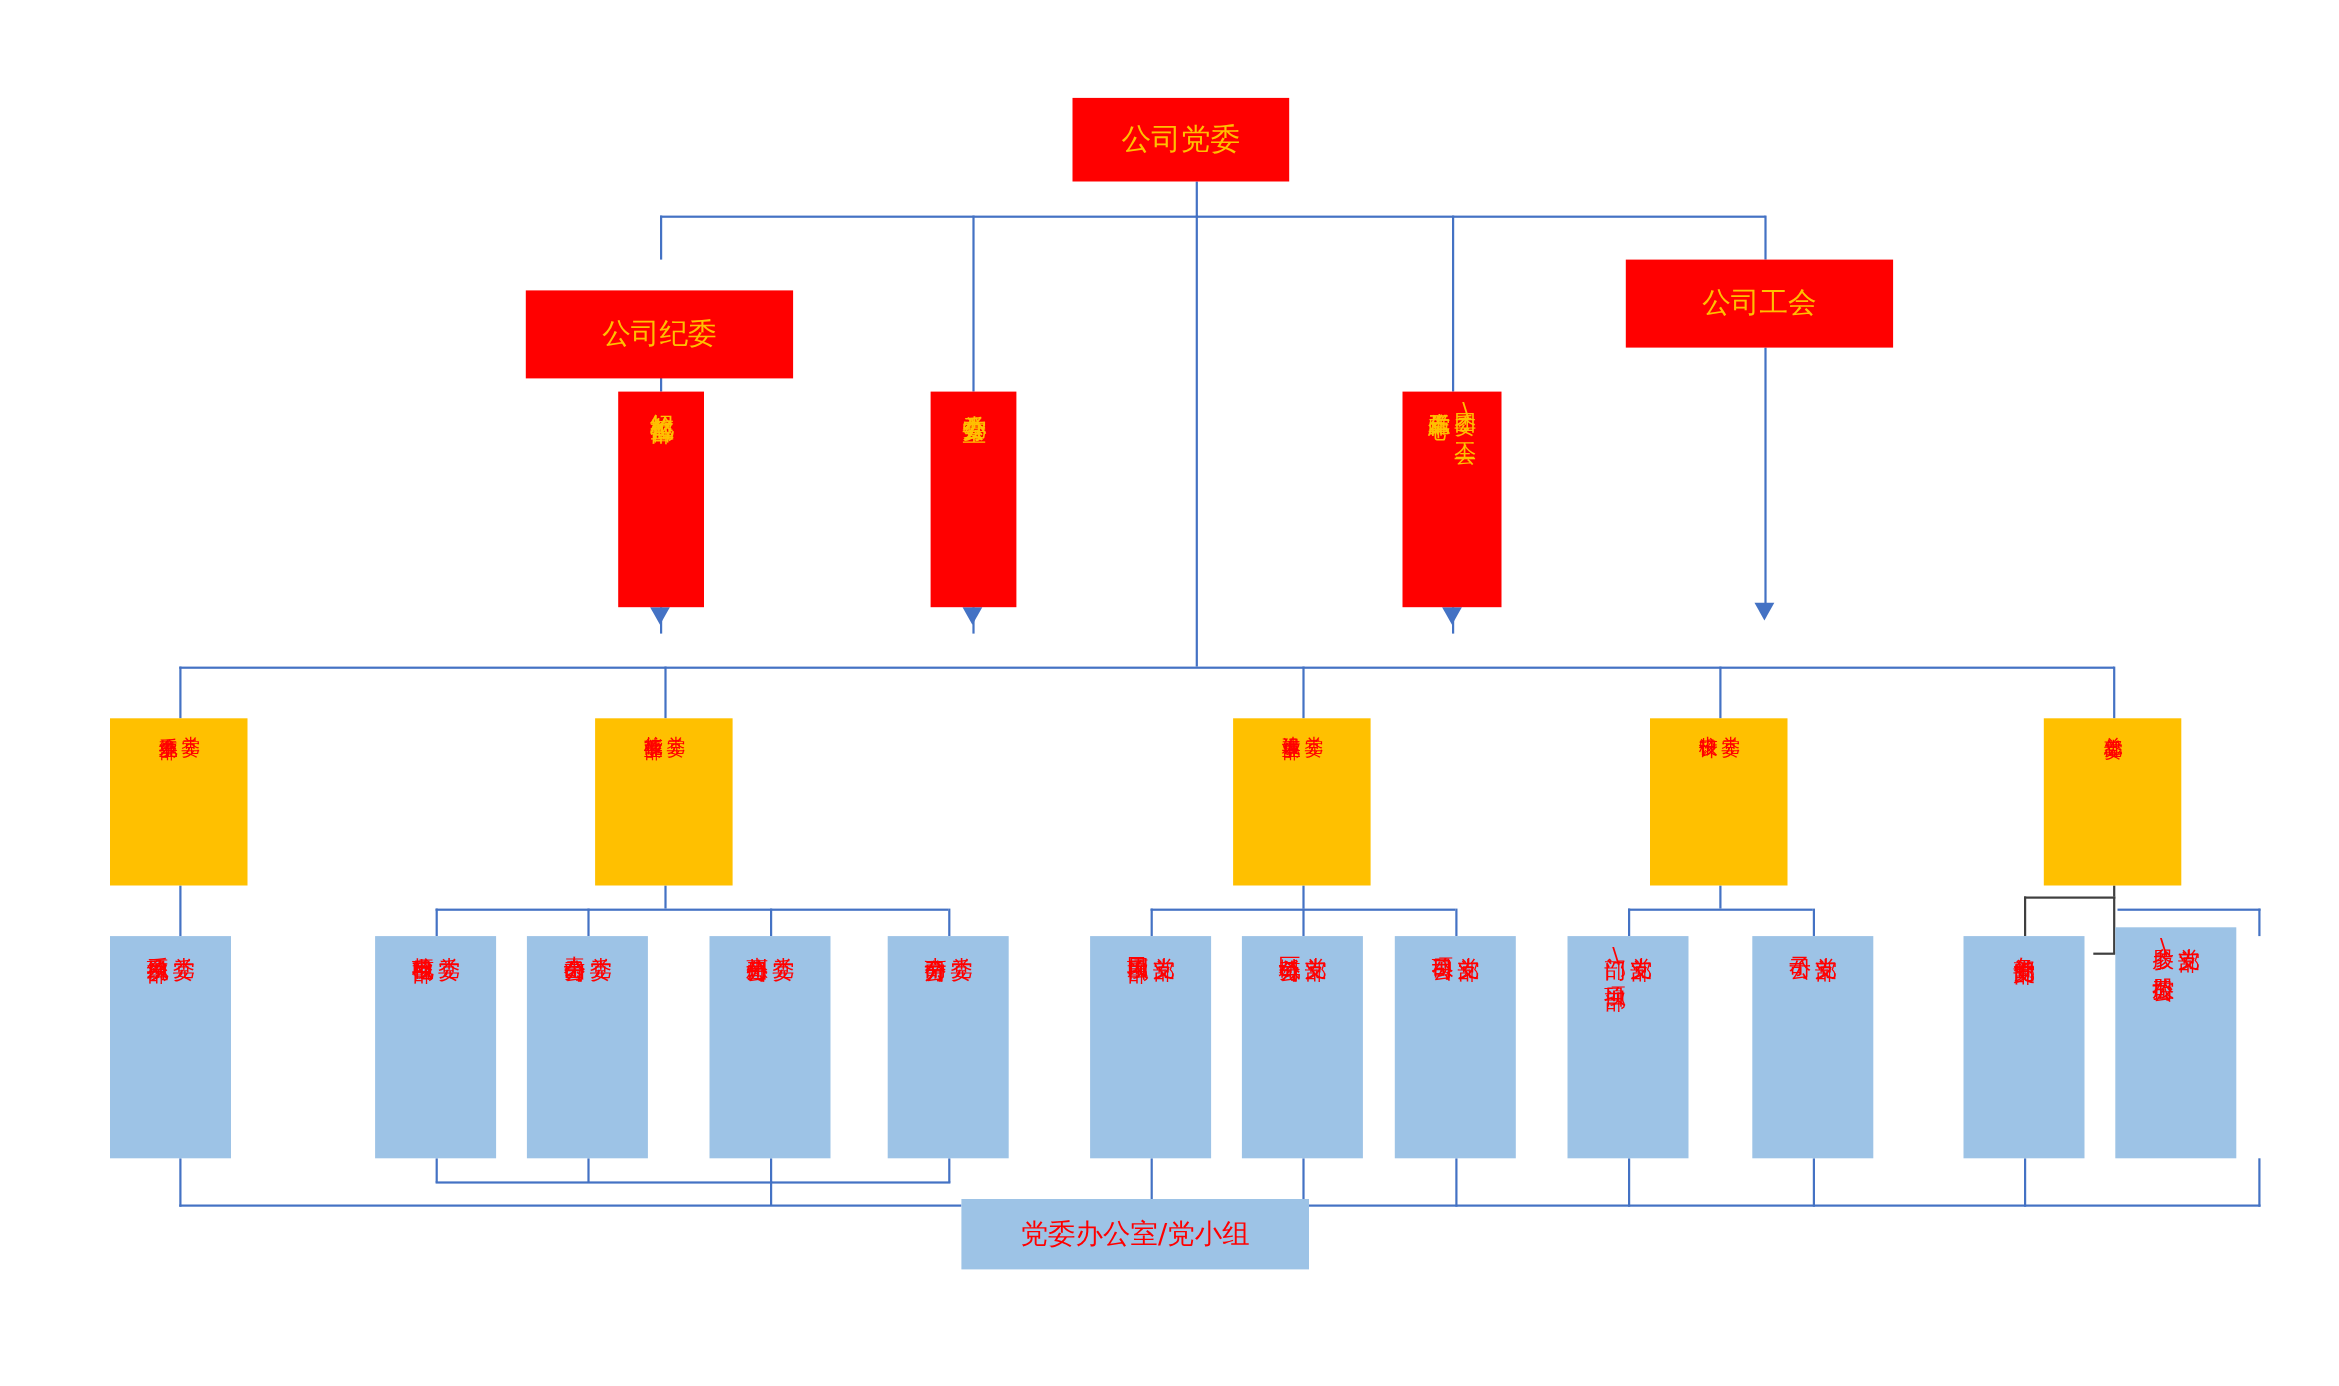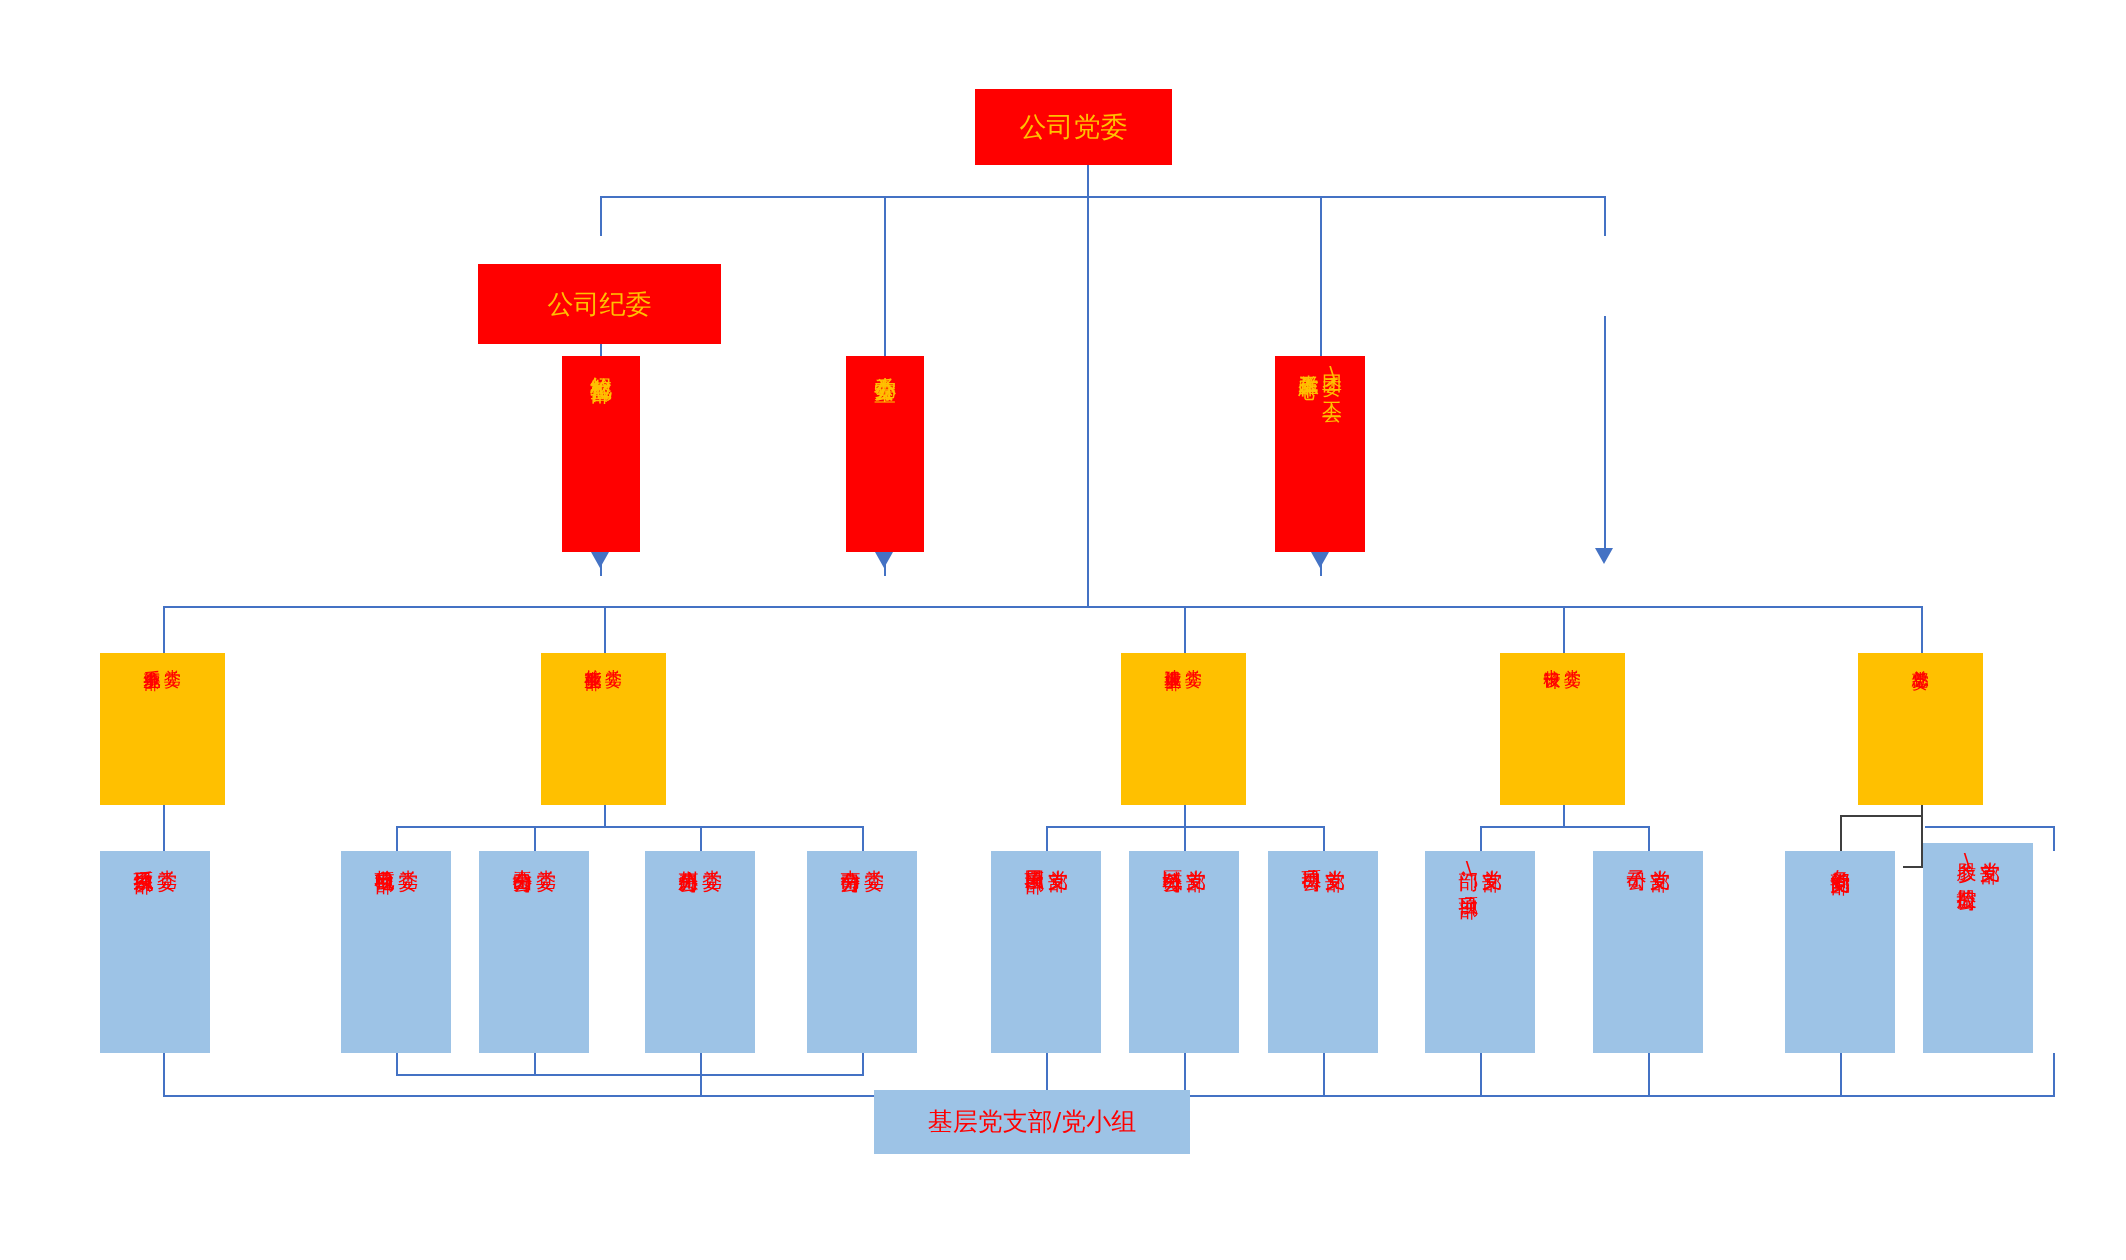--- a/index.html
+++ b/index.html
@@ -112,20 +112,23 @@
   <div class="line h" style="left:1046px;top:1095px;width:1009px;"></div>
 
   <div class="node h-node red" style="left:975px;top:89px;width:197px;height:76px;justify-content:center;">
     <span class="label" style="font-size:27px;">公司党委</span>
   </div>
 
   <div class="node h-node red" style="left:478px;top:236px;width:243px;height:80px;margin-top:28px;">
     <span class="label" style="font-size:26px;">公司纪委</span>
   </div>
 
+  <div class="node h-node red" style="left:1478px;top:236px;width:243px;height:80px;">
+    <span class="label" style="font-size:26px;">公司工会</span>
+  </div>
 
   <div class="node v-node red" style="left:562px;top:356px;width:78px;height:196px;">
     <div class="v-cols">
       <span class="vtext" style="font-size:22px;">纪检监督部</span>
     </div>
   </div>
 
   <div class="node v-node red" style="left:846px;top:356px;width:78px;height:196px;">
     <div class="v-cols">
       <span class="vtext" style="font-size:22px;">党委办公室</span>
@@ -235,16 +238,16 @@
     </div>
   </div>
   <div class="node v-node blue" style="left:1923px;top:843px;width:110px;height:210px;">
     <div class="v-cols">
       <span class="vtext" style="font-size:20px;">党支部</span>
       <span class="vtext" style="font-size:20px;">参股\控股公司</span>
     </div>
   </div>
 
   <div class="node h-node blue" style="left:874px;top:1090px;width:316px;height:64px;">
-    <span class="label" style="font-size:25px;">基层党支部/党小组</span>
+    <span class="label" style="font-size:25px;">党委办公室/党小组</span>
   </div>
 
 </div>
 
 </body></html>

